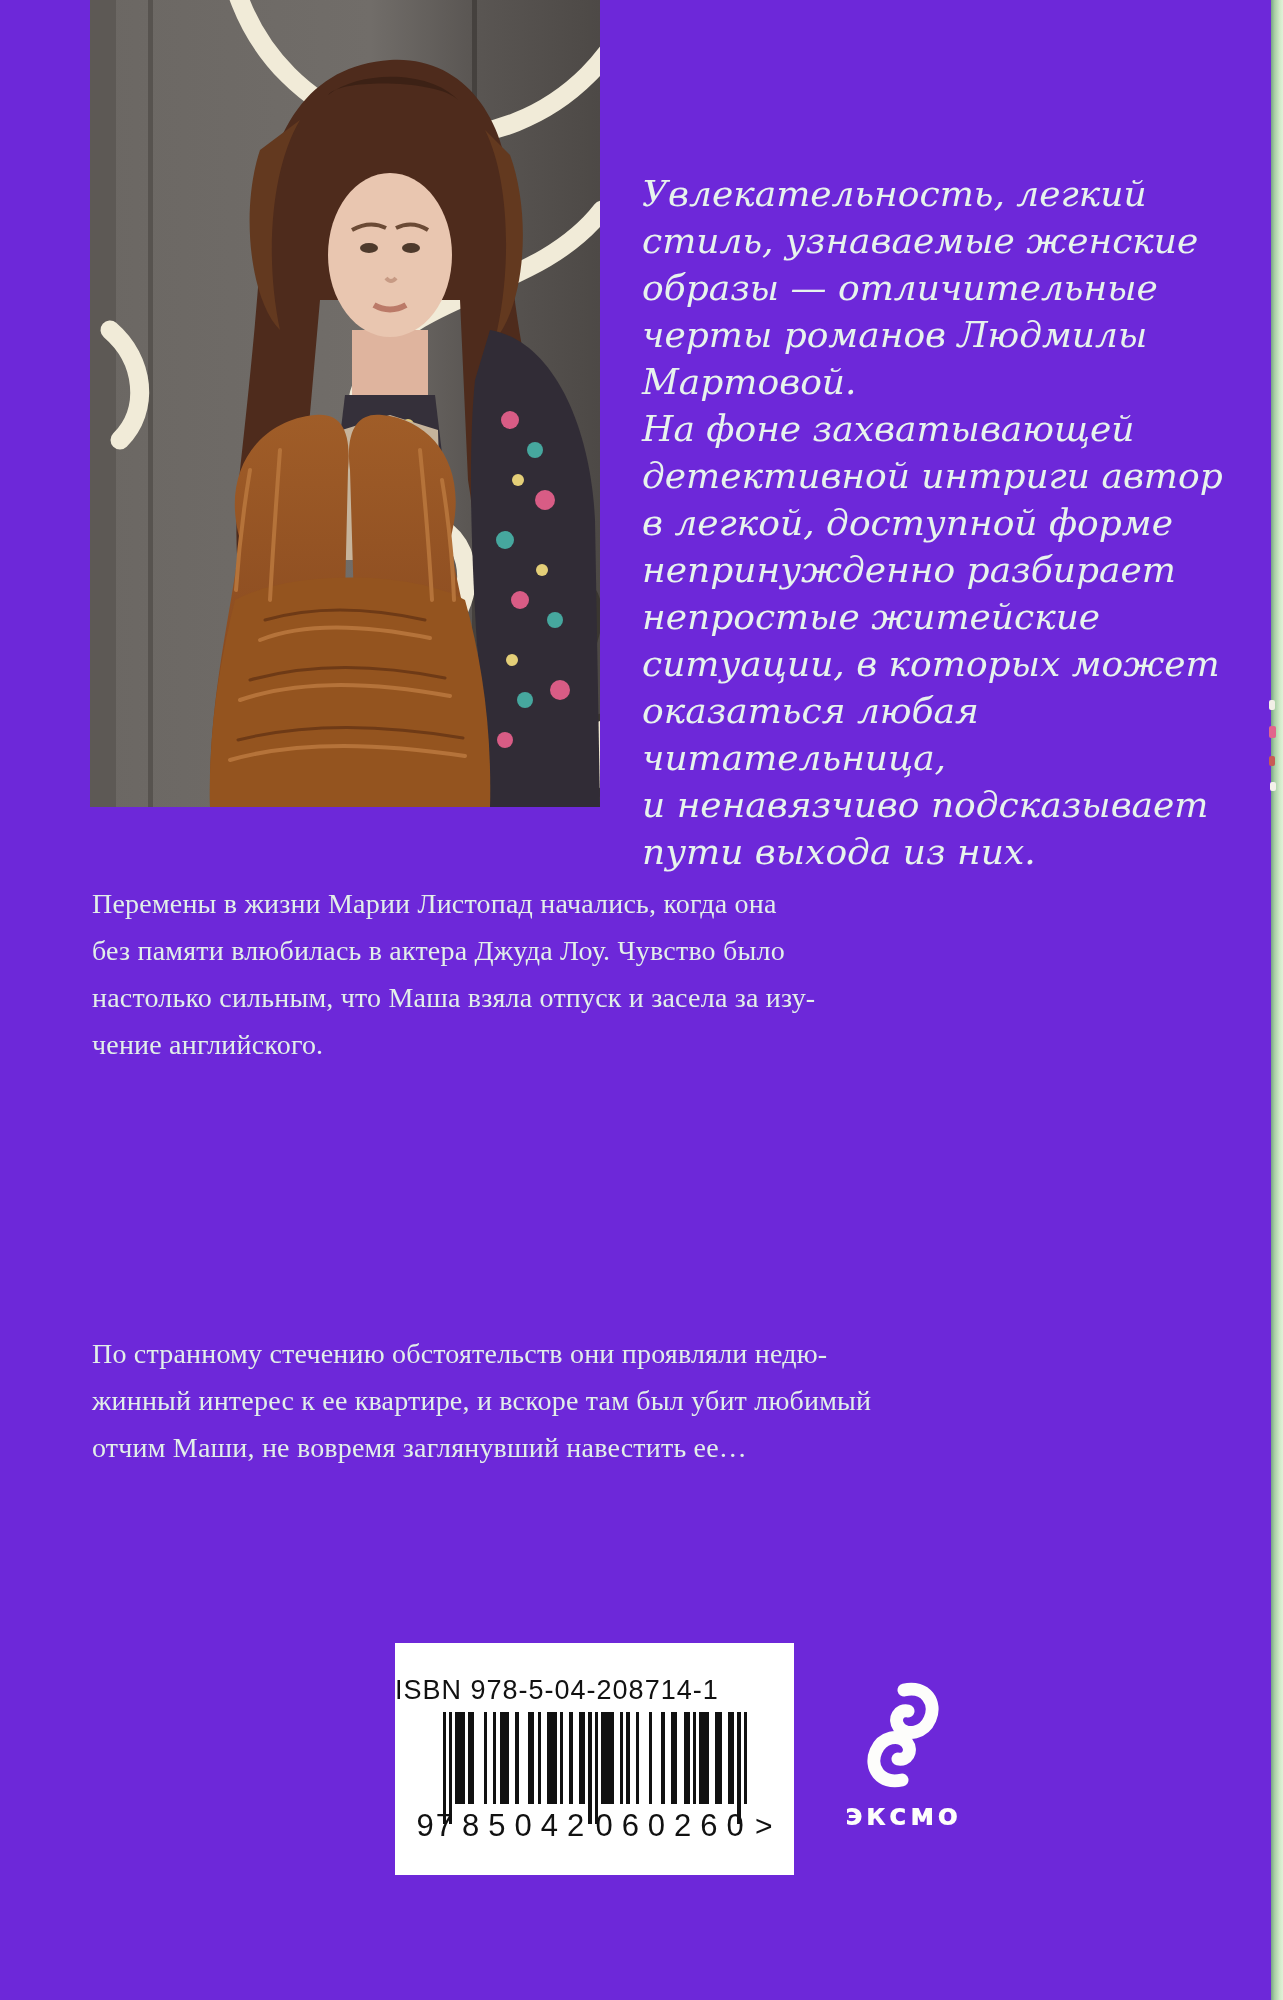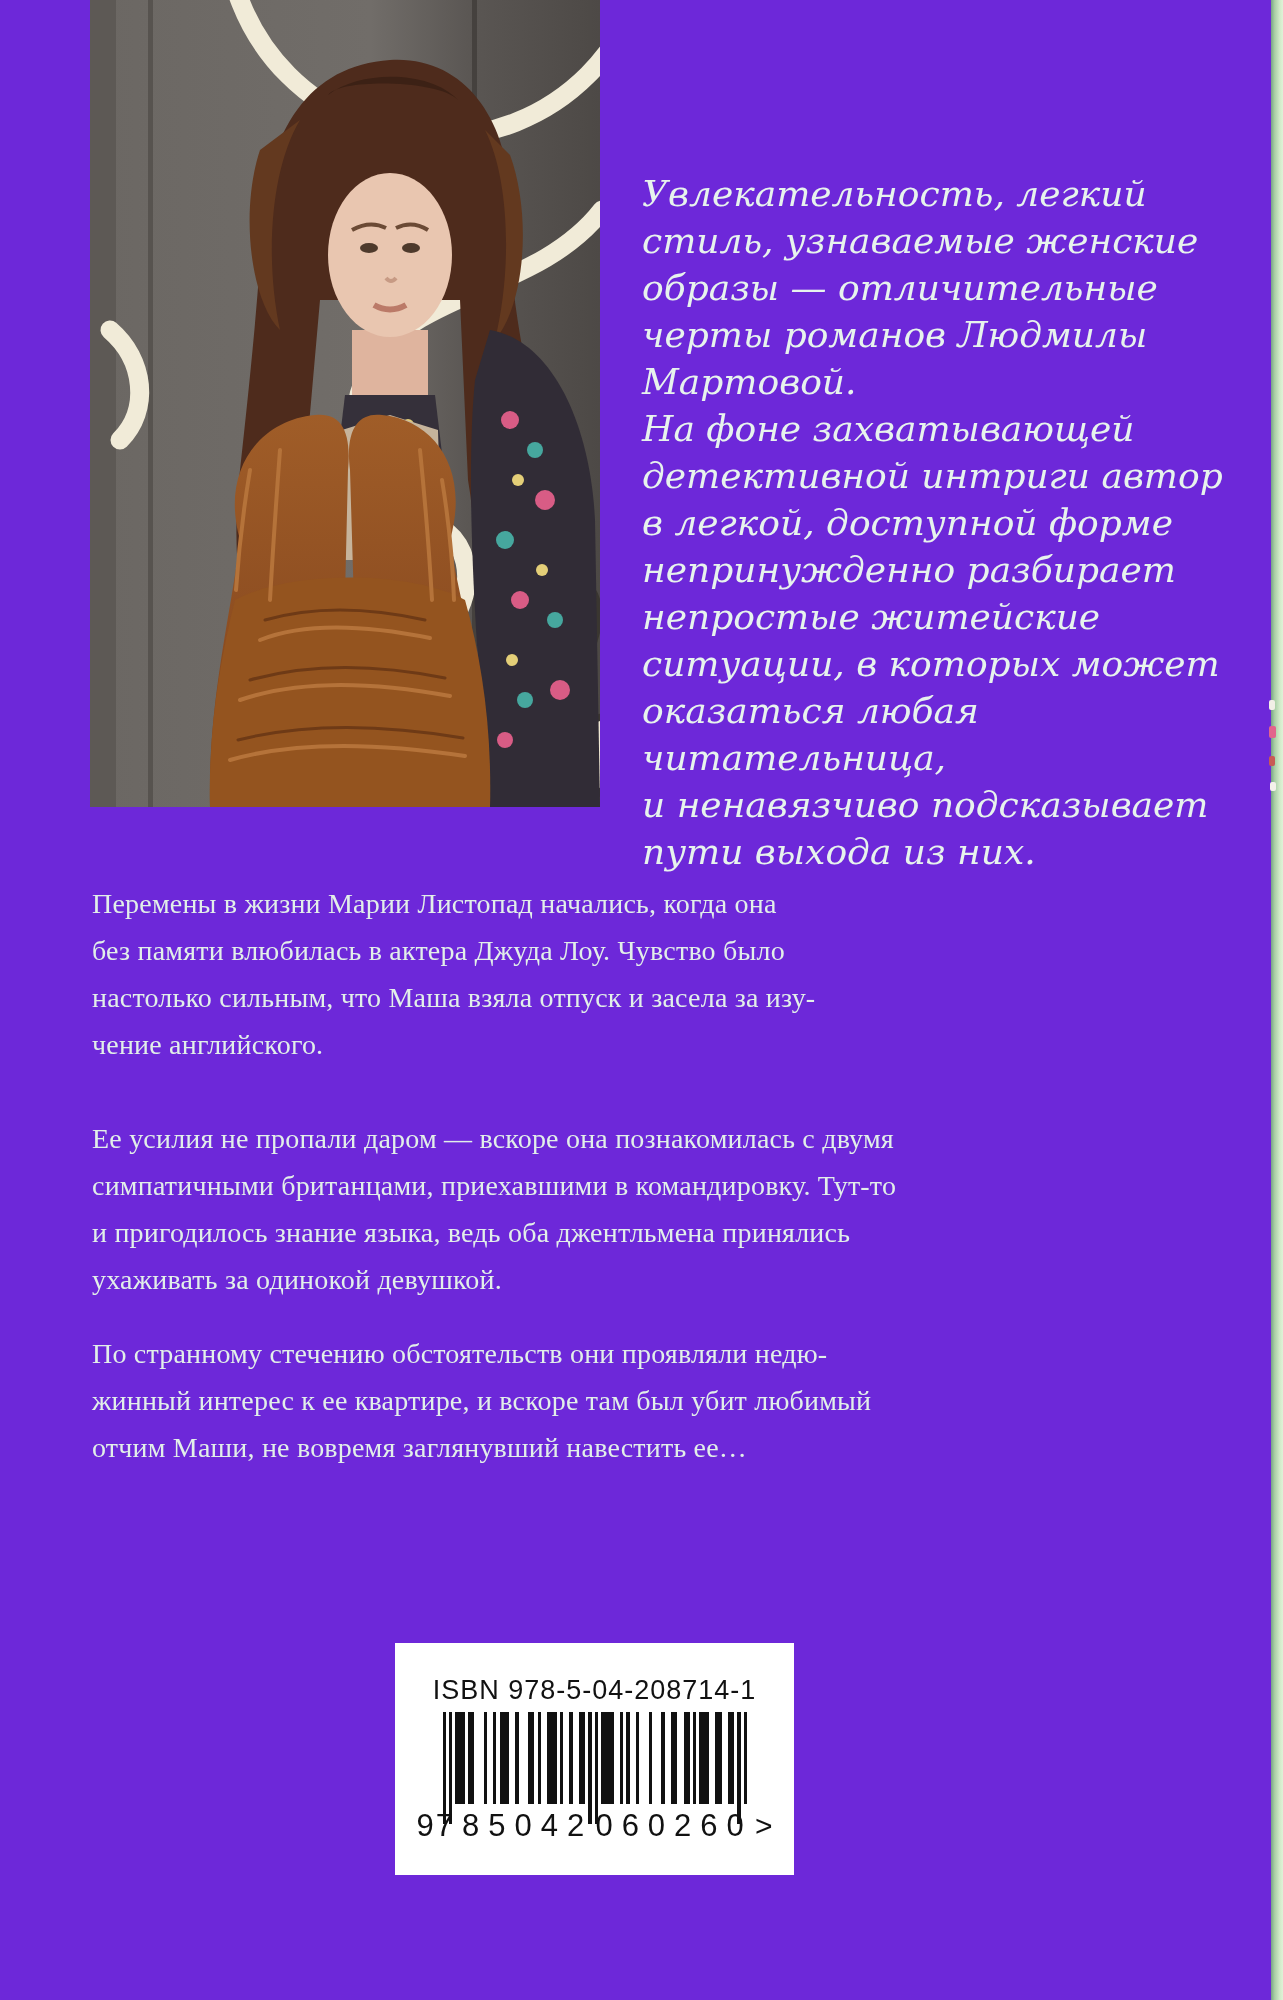--- a/index.html
+++ b/index.html
@@ -36,21 +36,21 @@
   .para.p1{top:880px;}
   .para.p2{top:1115px;}
   .para.p3{top:1330px;}
   
   .isbn-box{
     position:absolute;left:395px;top:1643px;width:399px;height:232px;
     background:#ffffff;
   }
   .isbn-label{
     margin-top:32px;
-    text-align:center;
+    text-align:left;
     font-family:"Liberation Sans", sans-serif;
     font-size:27px;color:#111;
     letter-spacing:1px;
   }
   .barcode{
     display:flex;align-items:flex-start;
     width:304px;height:112px;
     margin:6px auto 0 auto;
   }
   .module{flex:1 1 auto;height:92px;}
@@ -205,24 +205,20 @@
 непростые житейские
 ситуации, в которых может
 оказаться любая читательница,
 и ненавязчиво подсказывает
 пути выхода из них.</div>
 
   <div class="para p1">Перемены в жизни Марии Листопад начались, когда она
 без памяти влюбилась в актера Джуда Лоу. Чувство было
 настолько сильным, что Маша взяла отпуск и засела за изу-
 чение английского.</div>
-  <div class="para p2">Ее усилия не пропали даром — вскоре она познакомилась с двумя
-симпатичными британцами, приехавшими в командировку. Тут-то
-и пригодилось знание языка, ведь оба джентльмена принялись
-ухаживать за одинокой девушкой.</div>
   <div class="para p3">По странному стечению обстоятельств они проявляли недю-
 жинный интерес к ее квартире, и вскоре там был убит любимый
 отчим Маши, не вовремя заглянувший навестить ее…</div>
 
   <div class="isbn-box">
     <div class="isbn-label">ISBN 978-5-04-208714-1</div>
     <div class="barcode">
         <span class="module bar guard"></span>
         <span class="module guard"></span>
         <span class="module bar guard"></span>
@@ -321,20 +317,27 @@
         <span class="module bar"></span>
       </div>
     <div class="isbn-digits">
       <span>9</span>
       <span class="grp">785042</span>
       <span class="grp">060260</span>
       <span class="mark">&gt;</span>
     </div>
   </div>
 
+  <div class="logo">
+    <svg width="72" height="106" viewBox="0 0 72 106" fill="none" stroke="#fdfdfb" stroke-width="13" stroke-linecap="round">
+      <path d="M 37 8 C 59 3 70 21 63 37 C 57 51 40 55 32 45 C 26 37 32 27 41 29"></path>
+      <path d="M 35 98 C 13 103 2 85 9 69 C 15 55 32 51 40 61 C 46 69 40 79 31 77"></path>
+    </svg>
+    <div class="logo-text">эксмо</div>
+  </div>
 
   <div class="page-edge"></div>
   <div class="speck s1"></div>
   <div class="speck s2"></div>
   <div class="speck s3"></div>
   <div class="speck s4"></div>
 
 </div>
 
 </body></html>

